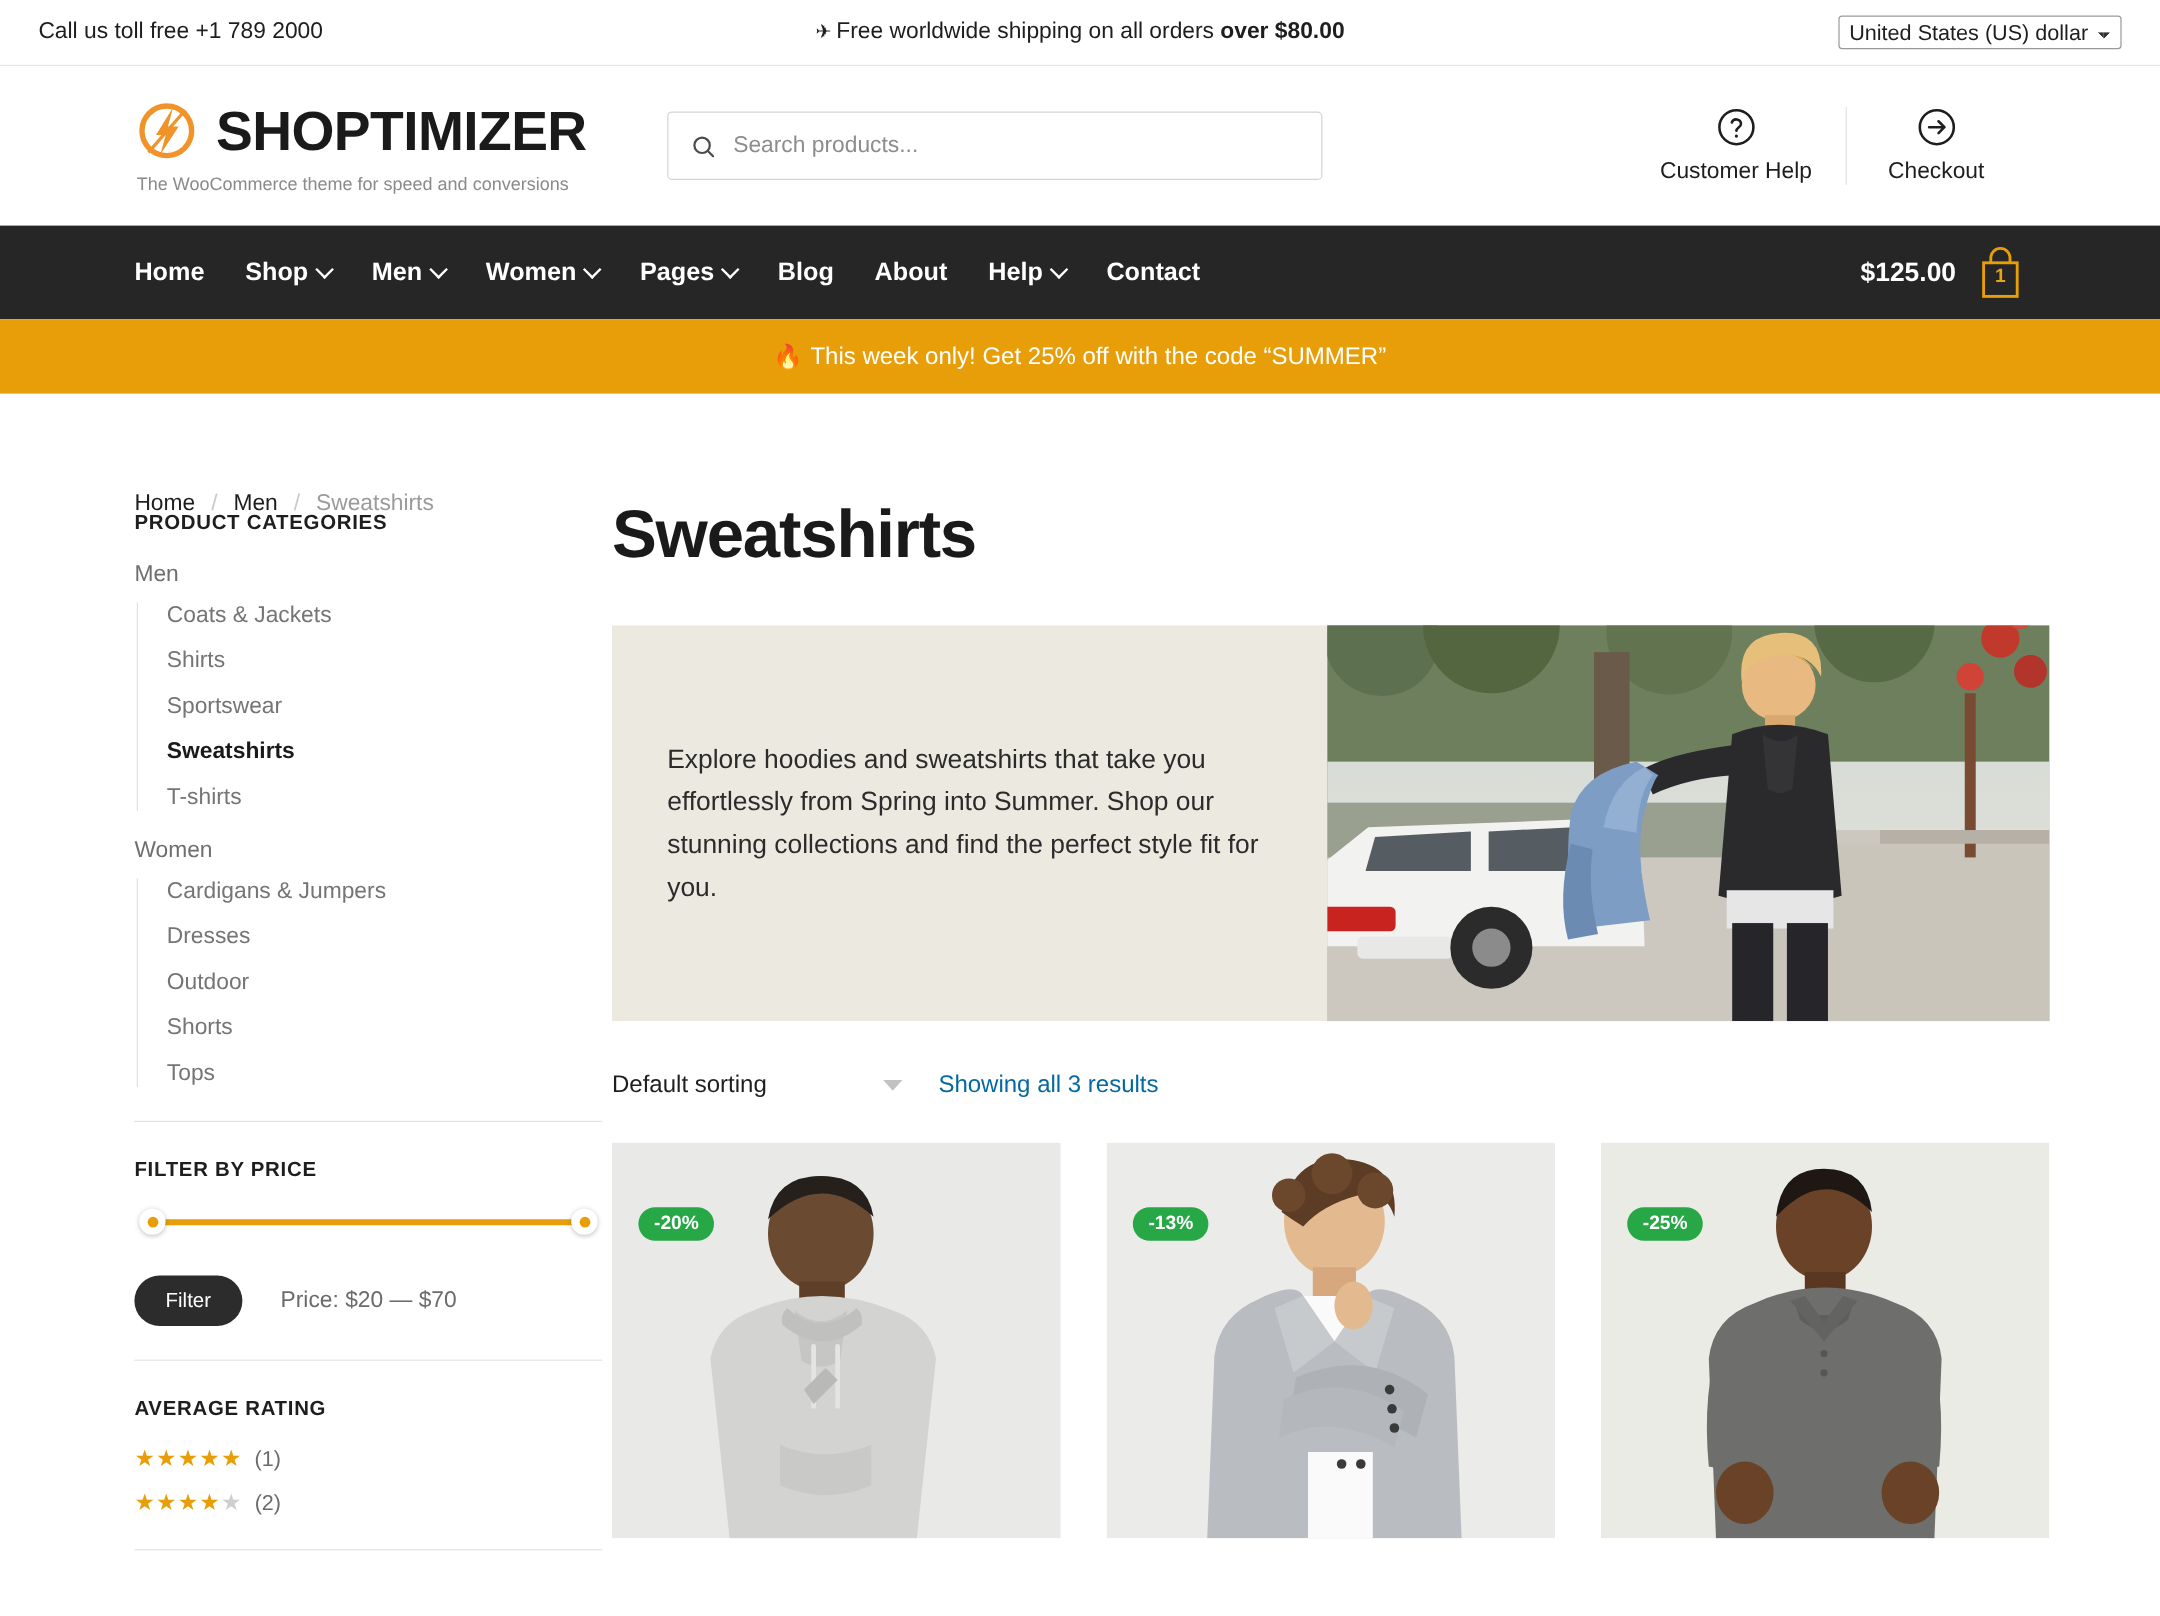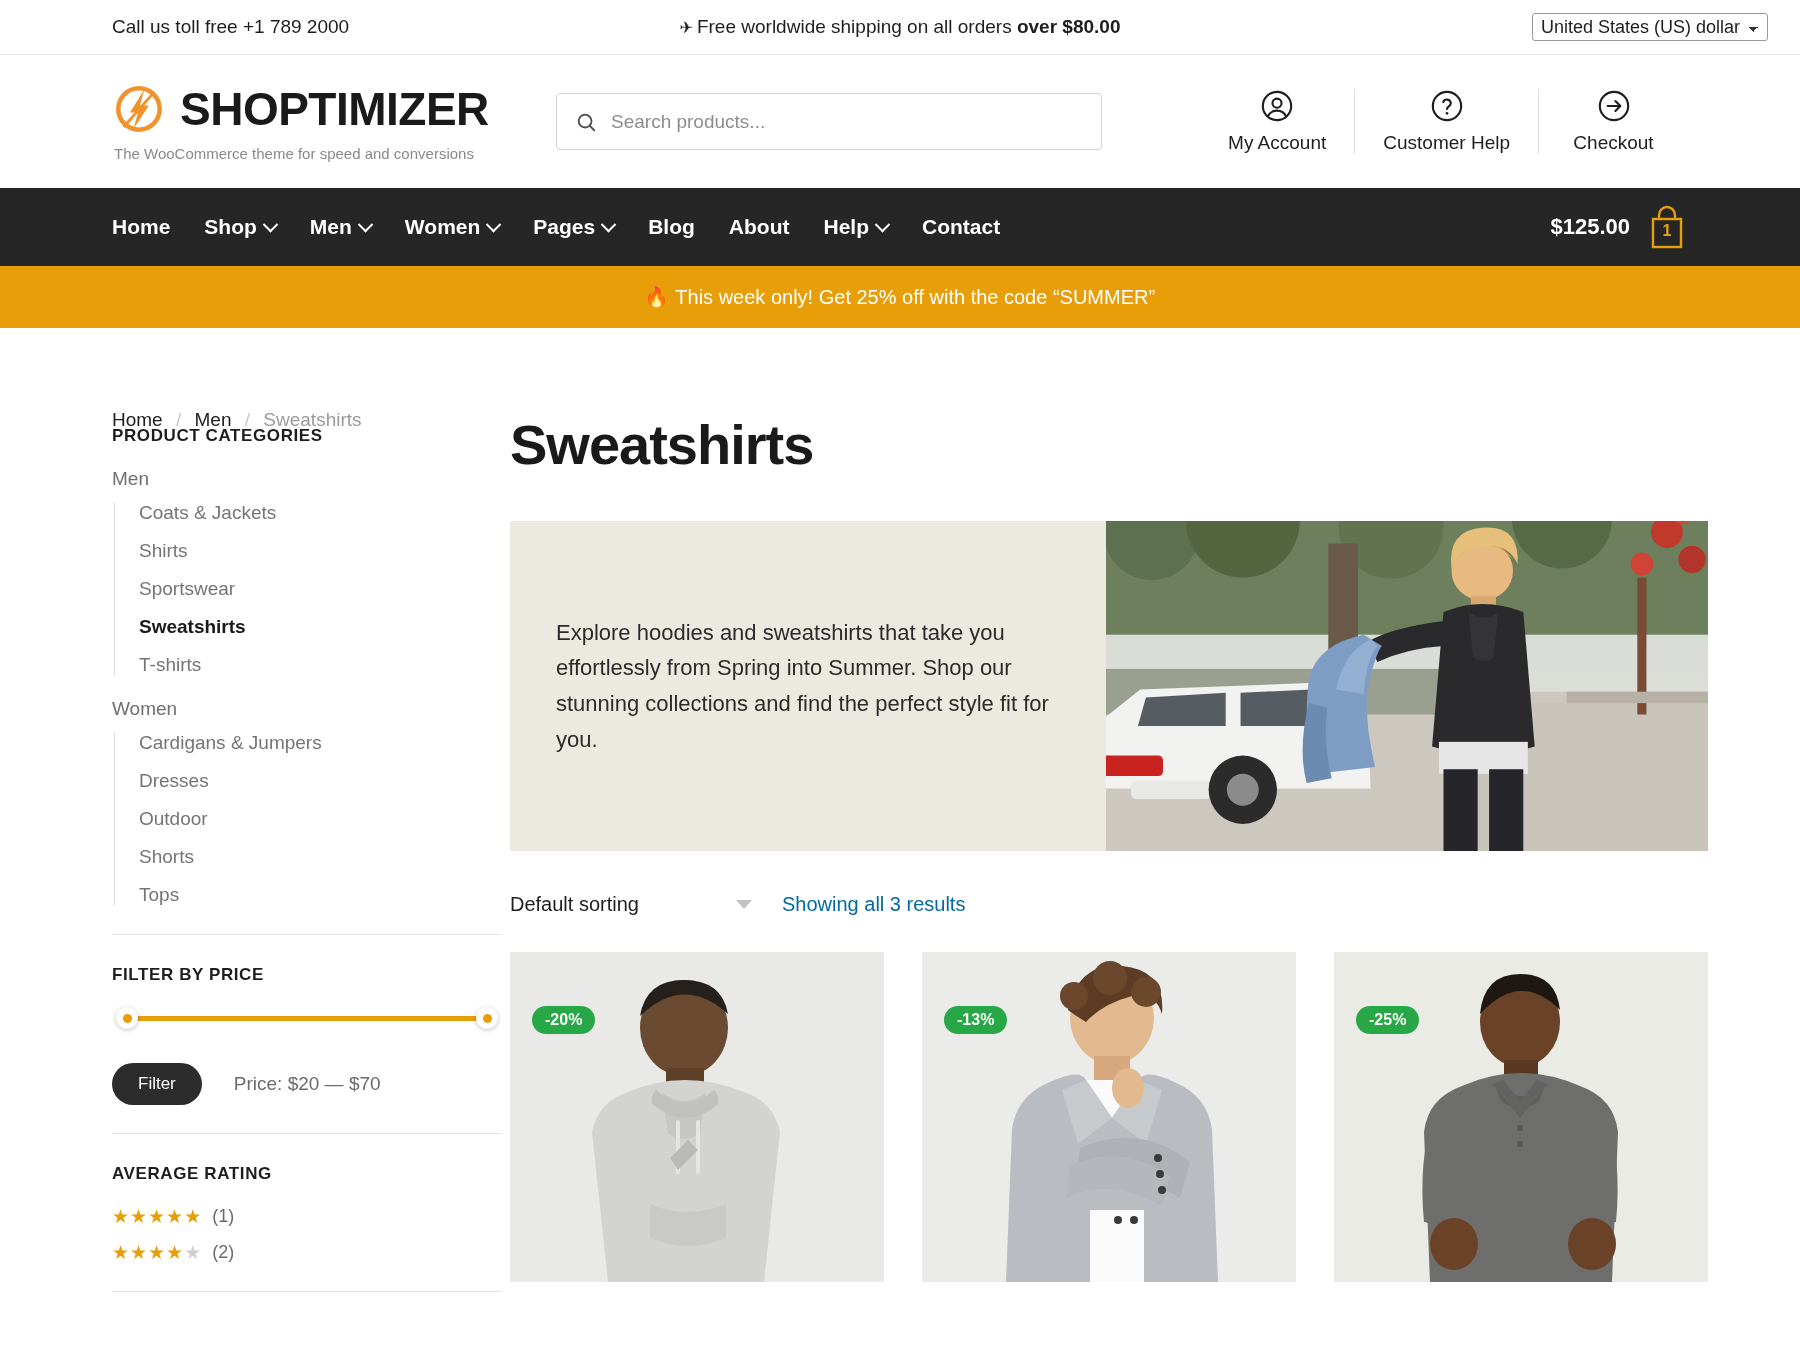--- a/index.html
+++ b/index.html
@@ -10,21 +10,21 @@
     overflow: hidden;
   }
   .page { width: 1800px; height: 1347px; position: relative; }
 
   
   .topbar {
     height: 55px; border-bottom: 1px solid #e6e6e6;
     display: flex; align-items: center; position: relative;
     padding: 0 32px; background: #fff;
   }
-  .topbar-phone { font-size: 19px; color: #1e1e1e; margin-left: 80px; }
+  .topbar-phone { font-size: 19px; color: #1e1e1e; }
   .topbar-ship {
     position: absolute; left: 50%; transform: translateX(-50%);
     font-size: 19px; color: #1e1e1e; white-space: nowrap;
   }
   .topbar-ship b { font-weight: 700; }
   .plane-icon { font-size: 16px; margin-right: 4px; display: inline-block; }
   .currency-select {
     position: absolute; right: 32px;
     font-family: "Liberation Sans", sans-serif;
     font-size: 18px; padding: 3px 26px 3px 8px;
@@ -203,28 +203,20 @@
       <div class="search-box">
         <svg width="22" height="22" viewBox="0 0 24 24" fill="none" stroke="#4a4a4a" stroke-width="2">
           <circle cx="11" cy="11" r="7"></circle>
             <line x1="16.2" y1="16.2" x2="21" y2="21" stroke-linecap="round"></line>
         </svg>
         <input class="search-input" type="text" placeholder="Search products..." style="">
       </div>
     </div>
 
     <div class="header-actions">
-      <div class="haction">
-        <svg width="34" height="34" viewBox="0 0 24 24" fill="none" stroke="#1e1e1e" stroke-width="1.5">
-          <circle cx="12" cy="12" r="10"></circle>
-            <circle cx="12" cy="10" r="3.2"></circle>
-          <path d="M5.6 19.2a7.2 7.2 0 0 1 12.8 0"></path>
-        </svg>
-        <span class="haction-label">My Account</span>
-      </div>
       <div class="haction">
         <svg width="34" height="34" viewBox="0 0 24 24" fill="none" stroke="#1e1e1e" stroke-width="1.5">
           <circle cx="12" cy="12" r="10"></circle>
           <path d="M9.3 9.2a2.8 2.8 0 0 1 5.4.9c0 1.9-2.7 2.3-2.7 4" stroke-linecap="round"></path>
           <circle cx="12" cy="17.2" r="0.95" fill="#1e1e1e" stroke="none"></circle>
         </svg>
         <span class="haction-label">Customer Help</span>
       </div>
       <div class="haction">
         <svg width="34" height="34" viewBox="0 0 24 24" fill="none" stroke="#1e1e1e" stroke-width="1.5">

